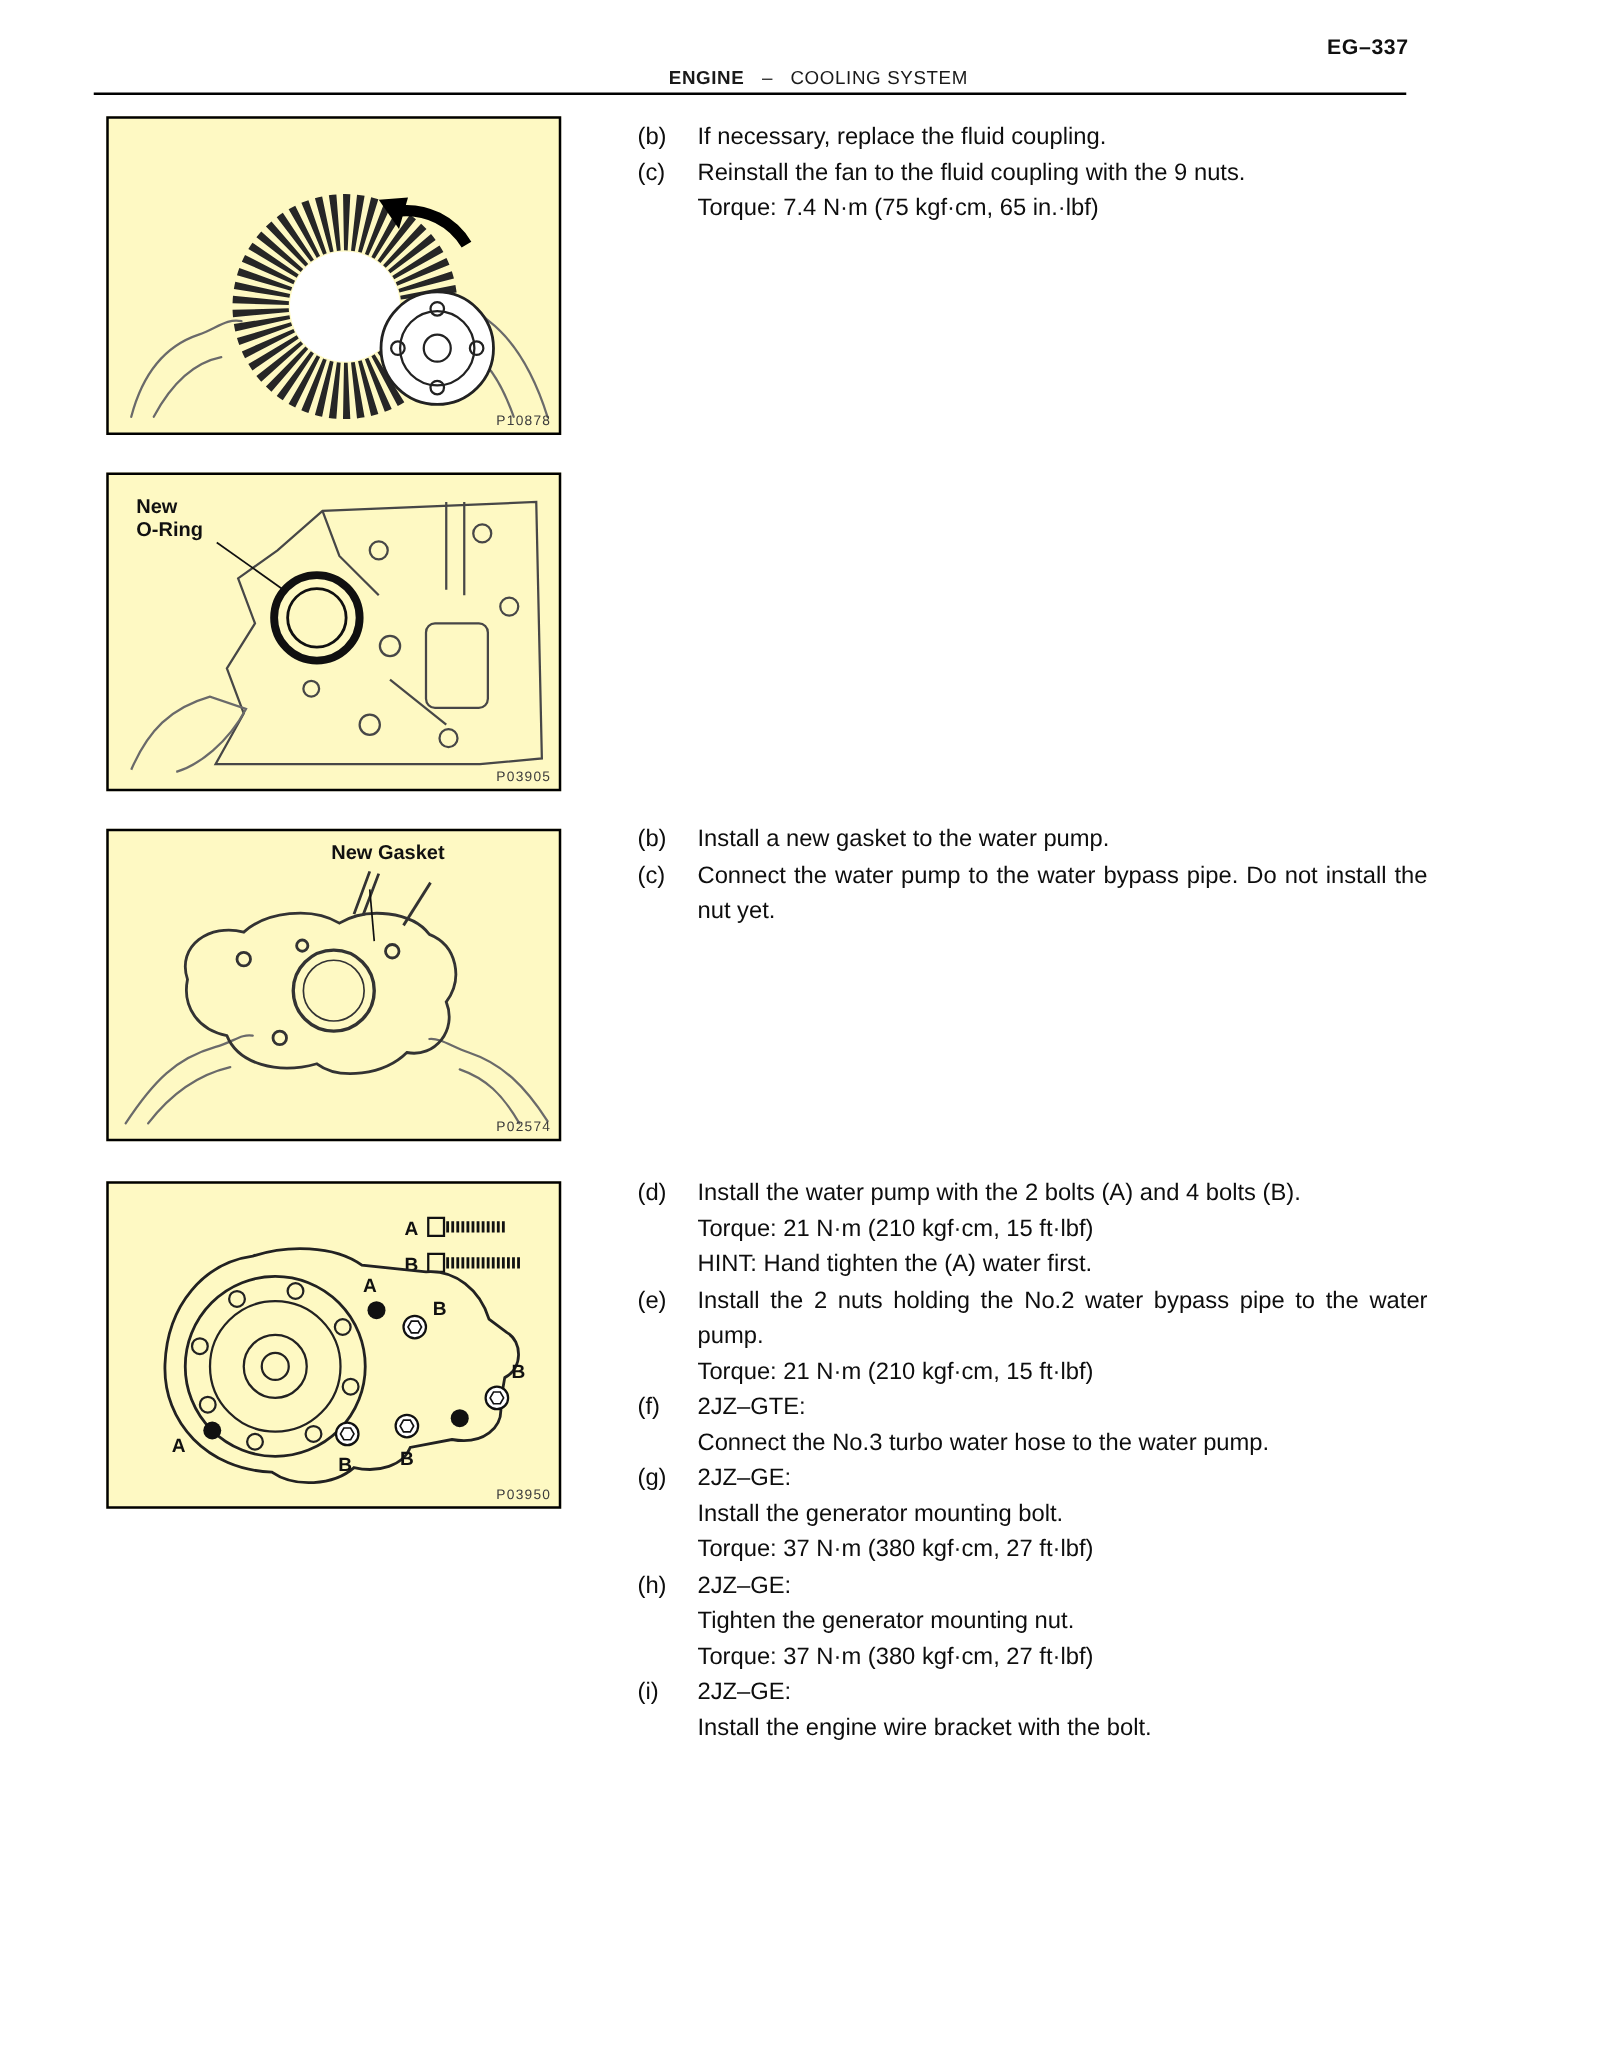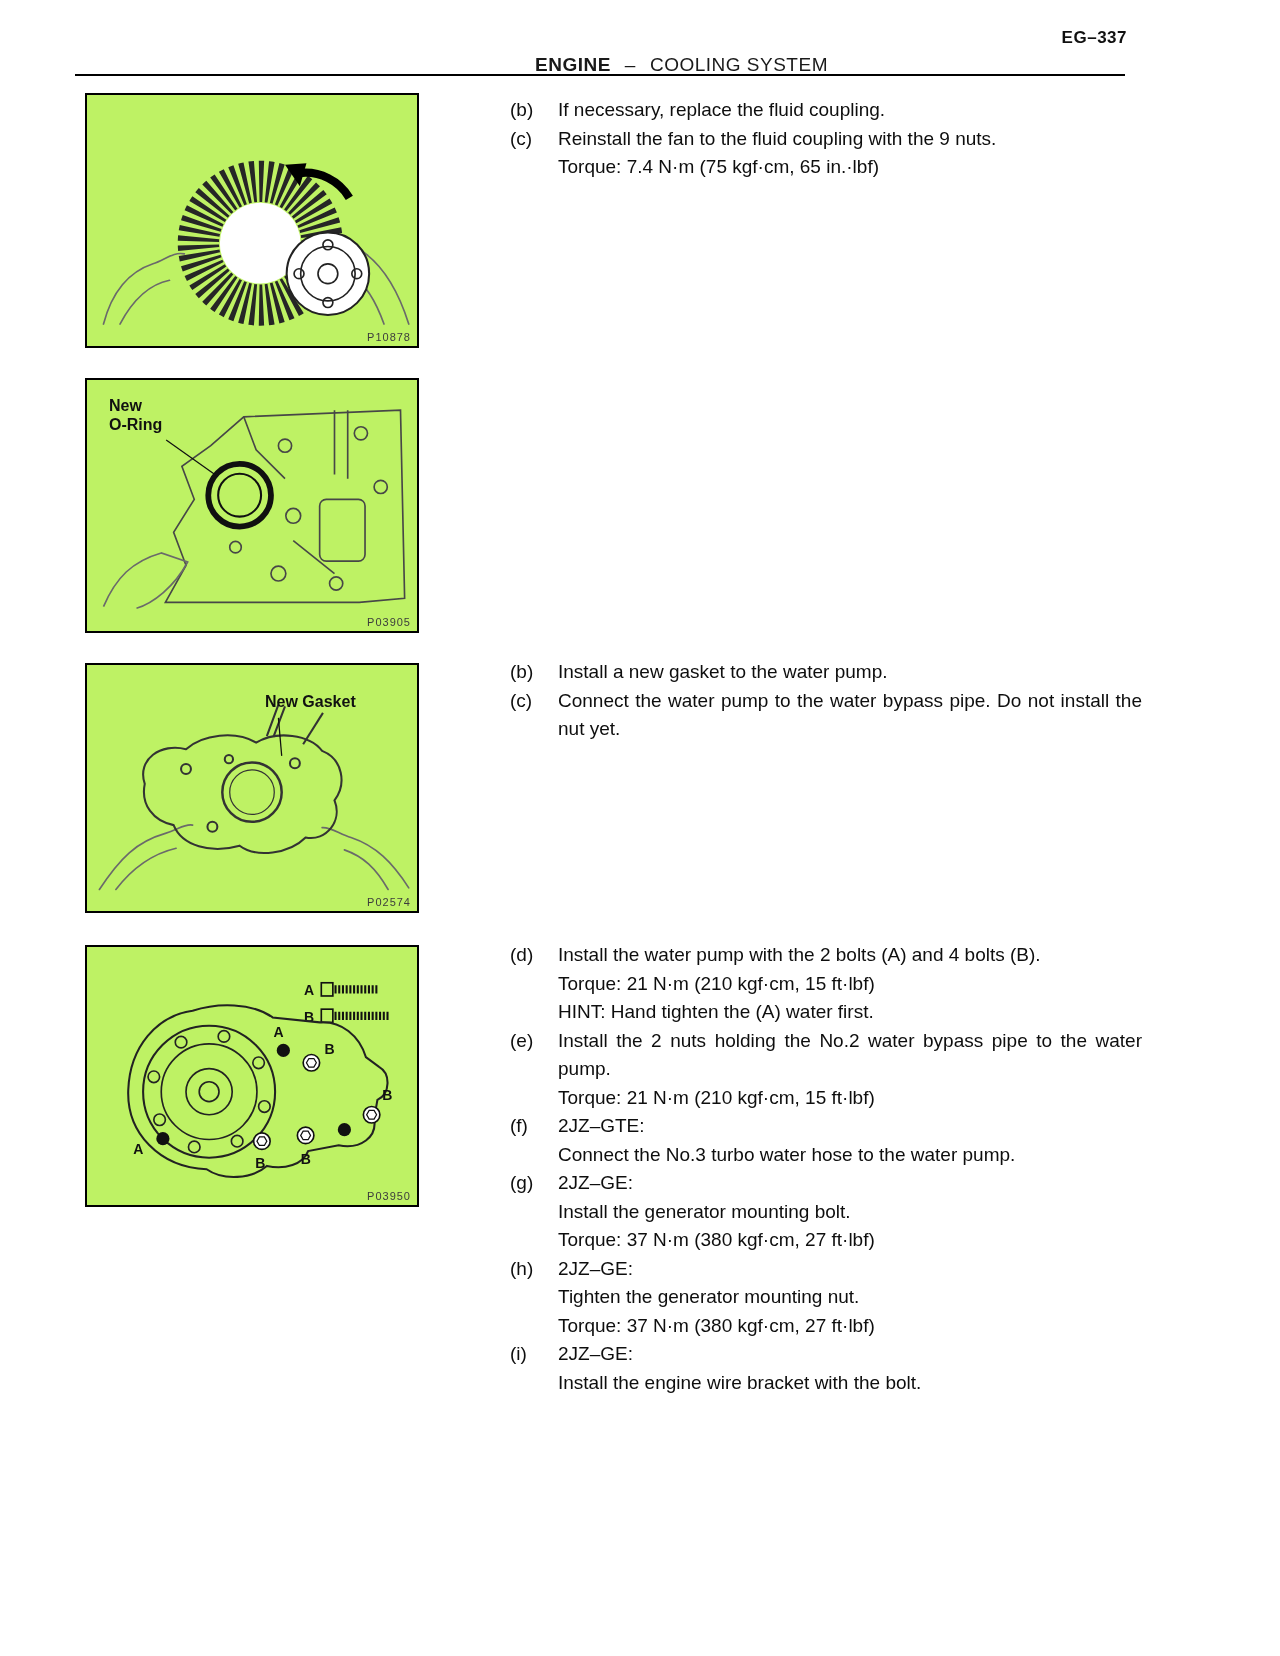--- a/index.html
+++ b/index.html
@@ -11,47 +11,47 @@
     position:relative;
   }
   .page { position:relative; width:1280px; height:1656px; background:#fff; overflow:hidden; }
 
   .page-number {
     position:absolute; top:28px; right:153px;
     font-size:17px; font-weight:bold; letter-spacing:.5px;
   }
   .page-header {
     position:absolute; top:54px; left:535px;
-    font-size:19px; letter-spacing:.5px; color:#1a1a1a;text-align:center;
+    font-size:15px; letter-spacing:.5px; color:#1a1a1a;text-align:center;
   }
   .page-header .hdr-left { font-weight:bold; margin-right:14px; }
   .page-header .hdr-sep { margin-right:14px; }
   .rule {
     position:absolute; top:74px; left:75px; width:1050px; height:2px; background:#000;
   }
 
   
   .figure {
-    position:absolute; left:85px; width:334px;
-    border:2px solid #000; background:#bef264;
+    position:absolute; left:85px; width:364px;
+    border:2px solid #000; background:#fef9c3;
   }
   .fig1 { top:93px;  height:255px; }
   .fig2 { top:378px; height:255px; }
   .fig3 { top:663px; height:250px; }
   .fig4 { top:945px; height:262px; }
   .figure svg { display:block; width:100%; height:100%; }
   .figcode {
     position:absolute; right:6px; bottom:3px;
     font-size:11px; letter-spacing:1px; color:#3c3c3c;
   }
   .figlabel {
     position:absolute; font-size:16px; font-weight:bold; color:#111; line-height:1.2;
   }
   .fig2 .figlabel { left:22px; top:16px; }
-  .fig3 .figlabel { left:178px; top:27px; }
+  .fig3 .figlabel { left:178px; top:8px; }
 
   
   .textblock {
     position:absolute; left:510px; width:632px;
     font-size:19px; line-height:1.5; color:#0e0e0e;
   }
   .tb1 { top:96px; }
   .tb2 { top:372px; }
   .tb3 { top:658px; }
   .tb4 { top:941px; }

